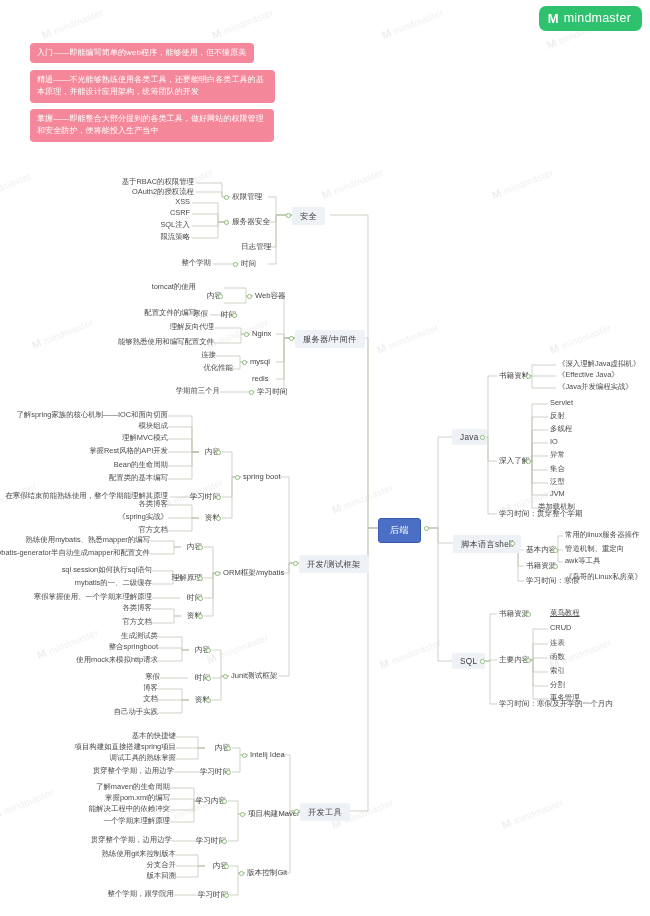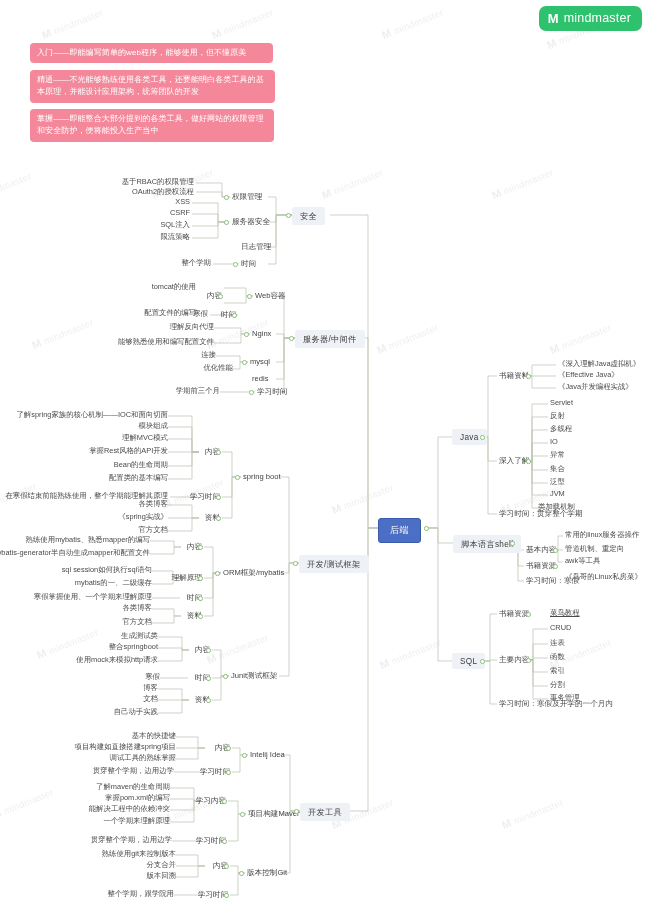--- a/index.html
+++ b/index.html
@@ -30,21 +30,21 @@
   .logo .mark{ font-size:13px; font-weight:700; line-height:1; }
   .logo .word{ font-size:12.5px; line-height:1; letter-spacing:.2px; }
 
   
   .note{
     position:absolute; z-index:5;
     background:#f4879a; color:#ffffff;
     border-radius:4px; padding:4px 7px;
     font-size:8px; line-height:1.55; letter-spacing:.1px;
   }
-  #note-1{ left:30px; top:43px; width:243px; }
+  #note-1{ left:30px; top:43px; width:224px; }
   #note-2{ left:30px; top:70px; width:245px; }
   #note-3{ left:30px; top:109px; width:244px; }
 
   
   svg.links{ position:absolute; inset:0; width:650px; height:916px; z-index:2; }
   svg.links path{ fill:none; stroke:#b9c2b0; stroke-width:.7; }
 
   
   .node{
     position:absolute; z-index:3; white-space:nowrap;

